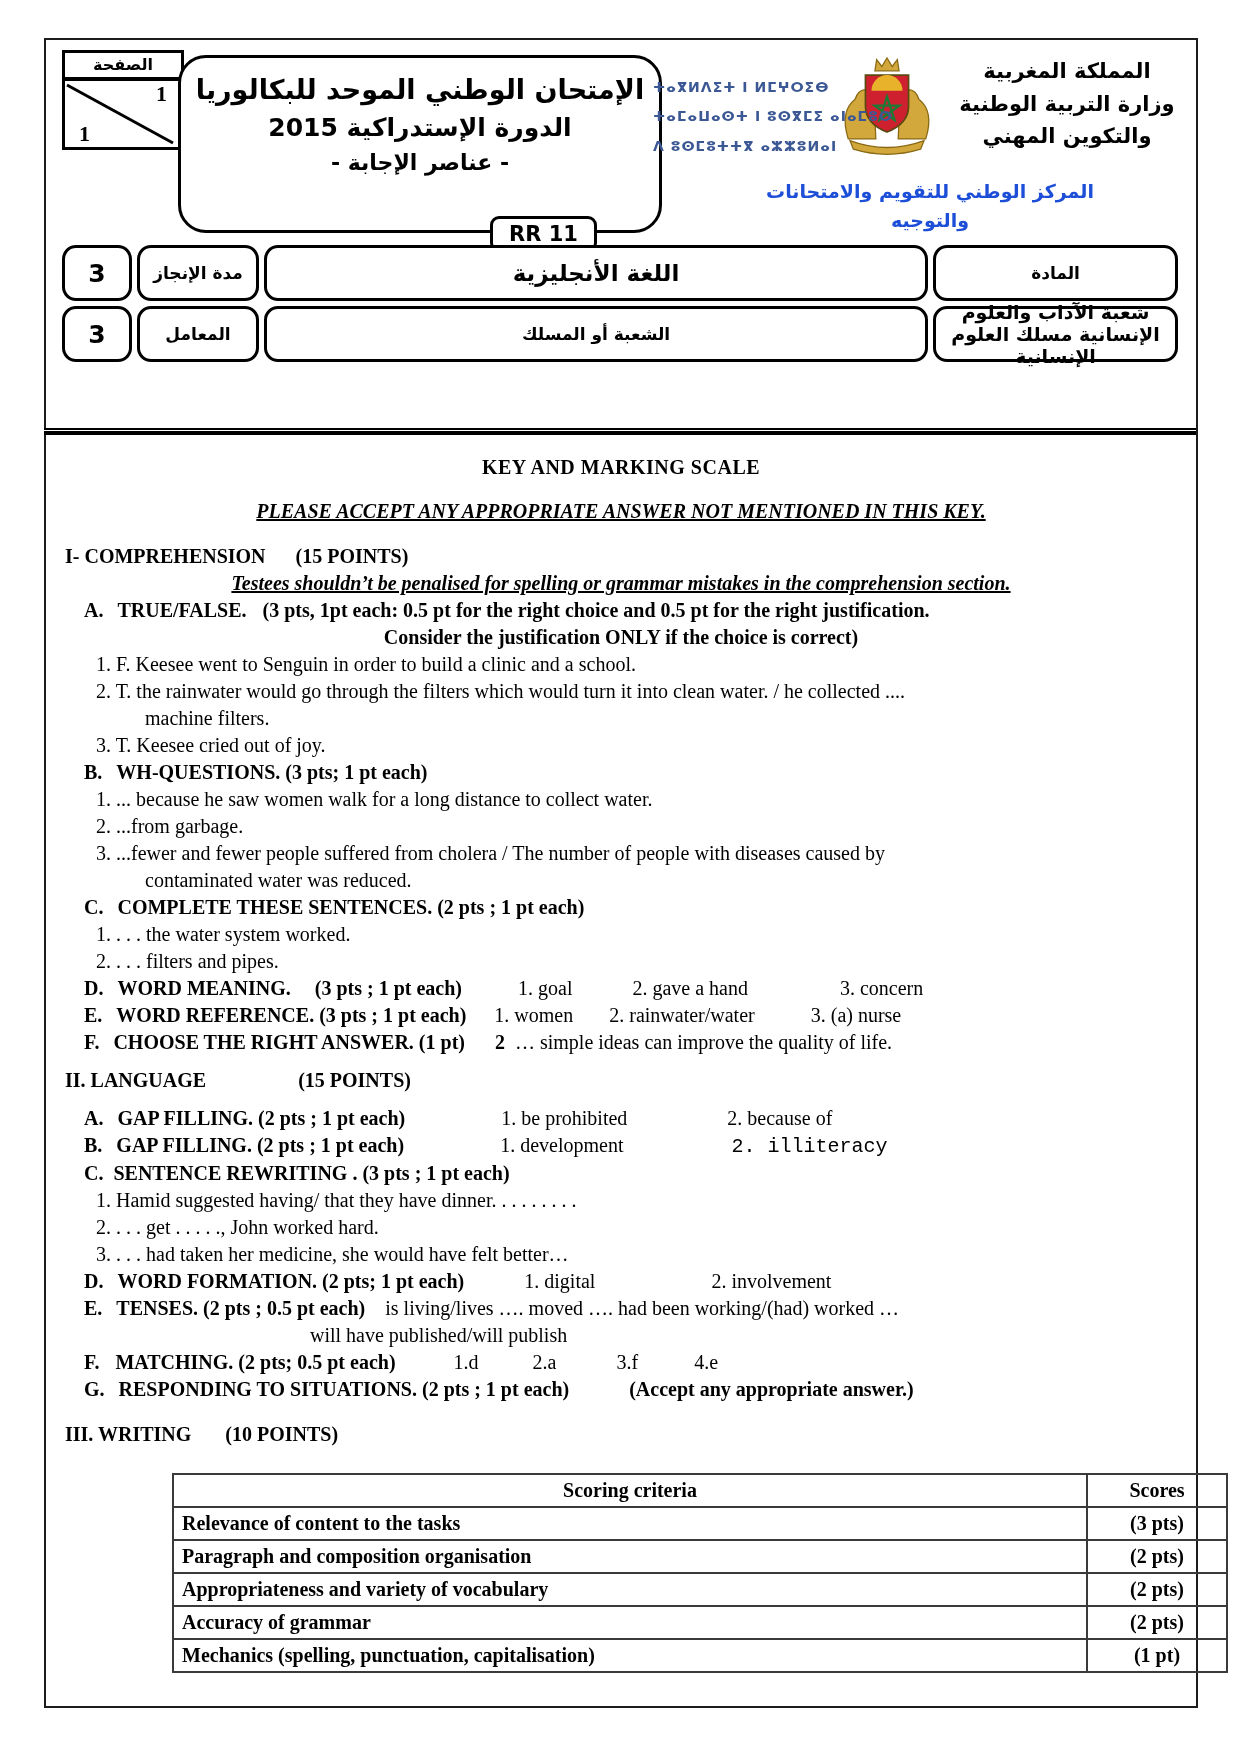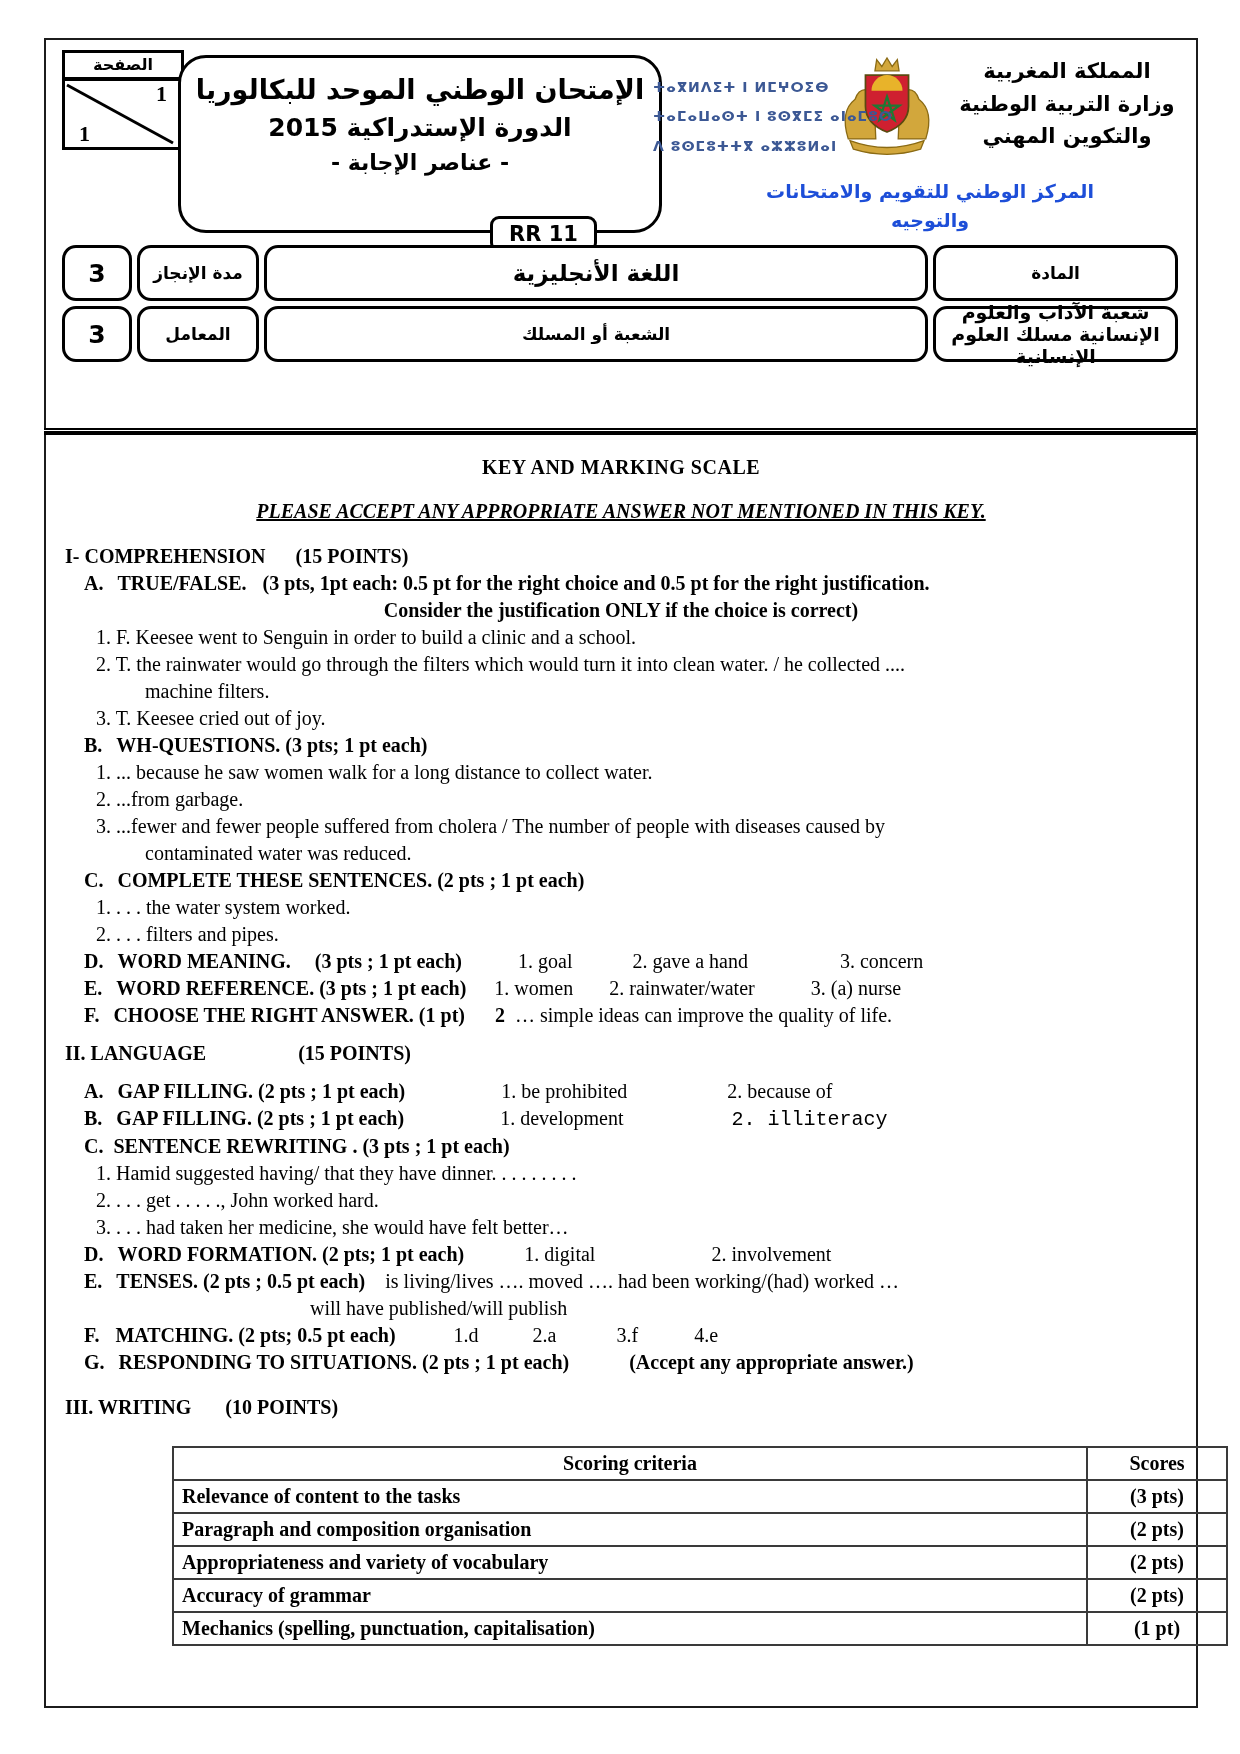--- a/index.html
+++ b/index.html
@@ -136,20 +136,21 @@
     <div class="cell mid">شعبة الآداب والعلوم الإنسانية مسلك العلوم الإنسانية</div>
   </div>
 
   <div class="rule"></div>
 
   <div class="bodyarea">
     <div class="doc-title">KEY AND MARKING SCALE</div>
     <div class="doc-notice">PLEASE ACCEPT ANY APPROPRIATE ANSWER NOT MENTIONED IN THIS KEY.</div>
     <div id="body-lines">
         <div class="line i0"><span class="b ">I- COMPREHENSION</span><span class="b " style="margin-left: 30px;">(15 POINTS)</span></div>
+        <div class="line center"><span class="b i u">Testees shouldn’t be penalised for spelling or grammar mistakes in the comprehension section.</span></div>
         <div class="line i1"><span class="b ">A.</span><span class="b " style="margin-left: 14px;">TRUE/FALSE.</span><span class="b " style="margin-left: 16px;">(3 pts, 1pt each: 0.5 pt for the right choice and 0.5 pt for the right justification.</span></div>
         <div class="line center"><span class="b ">Consider the justification ONLY if the choice is correct)</span></div>
         <div class="line i2"><span class="">1. F.  Keesee went to Senguin in order to build a clinic and a school.</span></div>
         <div class="line i2"><span class="">2. T.  the rainwater would go through the filters which would turn it into clean water. / he collected ....</span></div>
         <div class="line i3"><span class="">machine filters.</span></div>
         <div class="line i2"><span class="">3. T. Keesee cried out of joy.</span></div>
         <div class="line i1"><span class="b ">B.</span><span class="b " style="margin-left: 14px;">WH-QUESTIONS. (3 pts; 1 pt each)</span></div>
         <div class="line i2"><span class="">1.  ... because he saw women walk for a long distance to collect water.</span></div>
         <div class="line i2"><span class="">2.  ...from garbage.</span></div>
         <div class="line i2"><span class="">3.   ...fewer and fewer people suffered from cholera / The number of people with diseases caused by</span></div>

